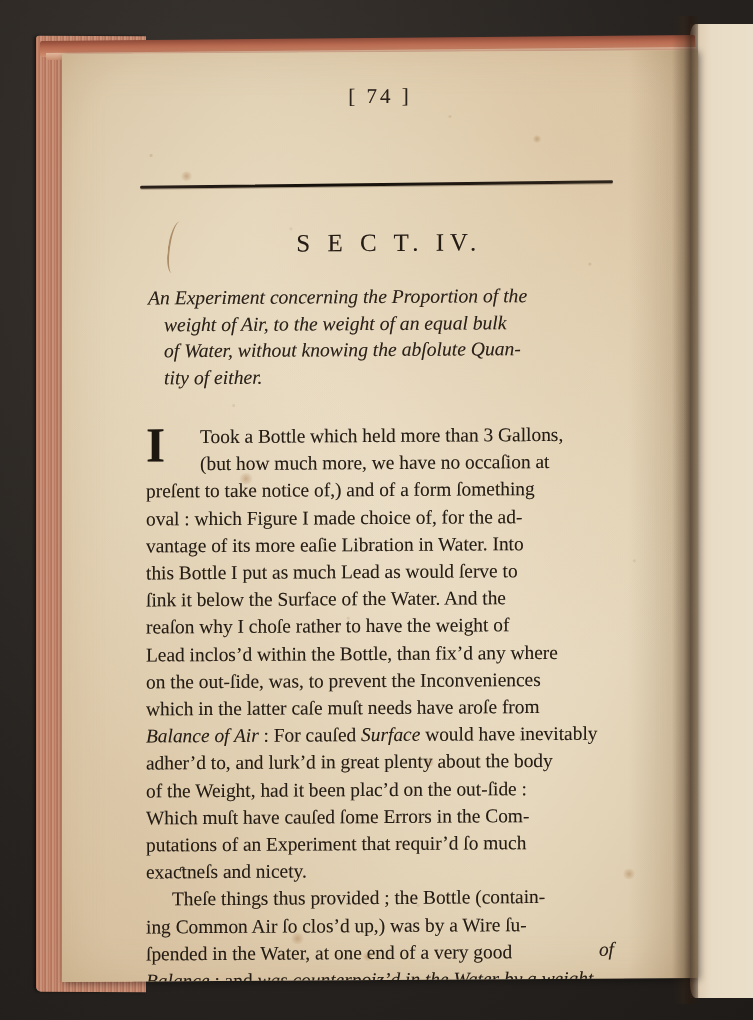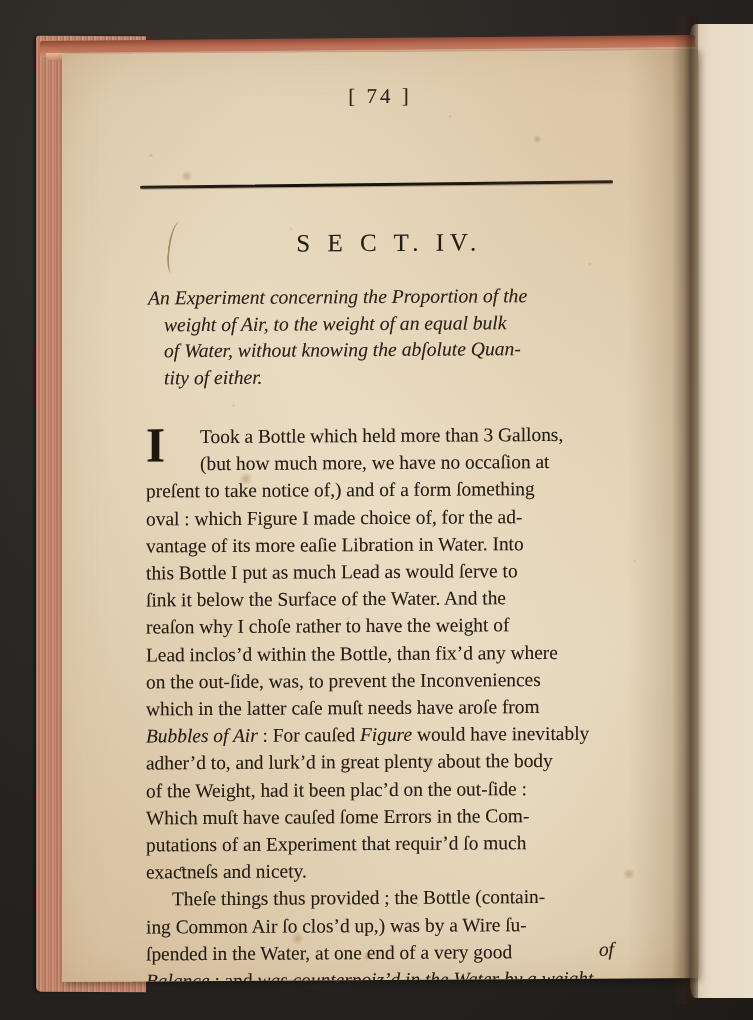--- a/index.html
+++ b/index.html
@@ -263,21 +263,21 @@
         <span class="ln">preſent to take notice of,)  and  of a form ſomething</span>
         <span class="ln">oval :   which  Figure  I  made choice of,  for the ad-</span>
         <span class="ln">vantage of  its  more  eaſie Libration in Water.   Into</span>
         <span class="ln">this Bottle I put as much Lead as  would ſerve to</span>
         <span class="ln">ſink it below the Surface  of  the  Water.   And the</span>
         <span class="ln">reaſon why I choſe rather to  have the  weight  of</span>
         <span class="ln">Lead inclos’d within the Bottle, than fix’d  any where</span>
         <span class="ln">on the out-ſide,  was,  to  prevent the Inconveniences</span>
         <span class="ln">which in the latter caſe muſt needs have  aroſe from</span>
 
-        <span class="ln"><i>Bubbles of Air</i><span> : For cauſed </span><i>Figure</i><span> would have inevitably</span></span>
+        <span class="ln"><i>Balance of Air</i><span> : For cauſed </span><i>Surface</i><span> would have inevitably</span></span>
 
         <span class="ln">adher’d to, and lurk’d in great plenty about the body</span>
         <span class="ln">of the Weight,  had  it been plac’d on the out-ſide :</span>
         <span class="ln">Which  muſt have cauſed  ſome Errors in the  Com-</span>
         <span class="ln">putations of an Experiment that  requir’d  ſo much</span>
         <span class="ln">exaƈtneſs and nicety.</span>
 
         <span class="ln indent">Theſe things thus provided ; the Bottle (contain-</span>
         <span class="ln">ing Common Air  ſo  clos’d up,)  was by a Wire ſu-</span>
         <span class="ln">ſpended in the  Water,  at one end of a very good</span>

